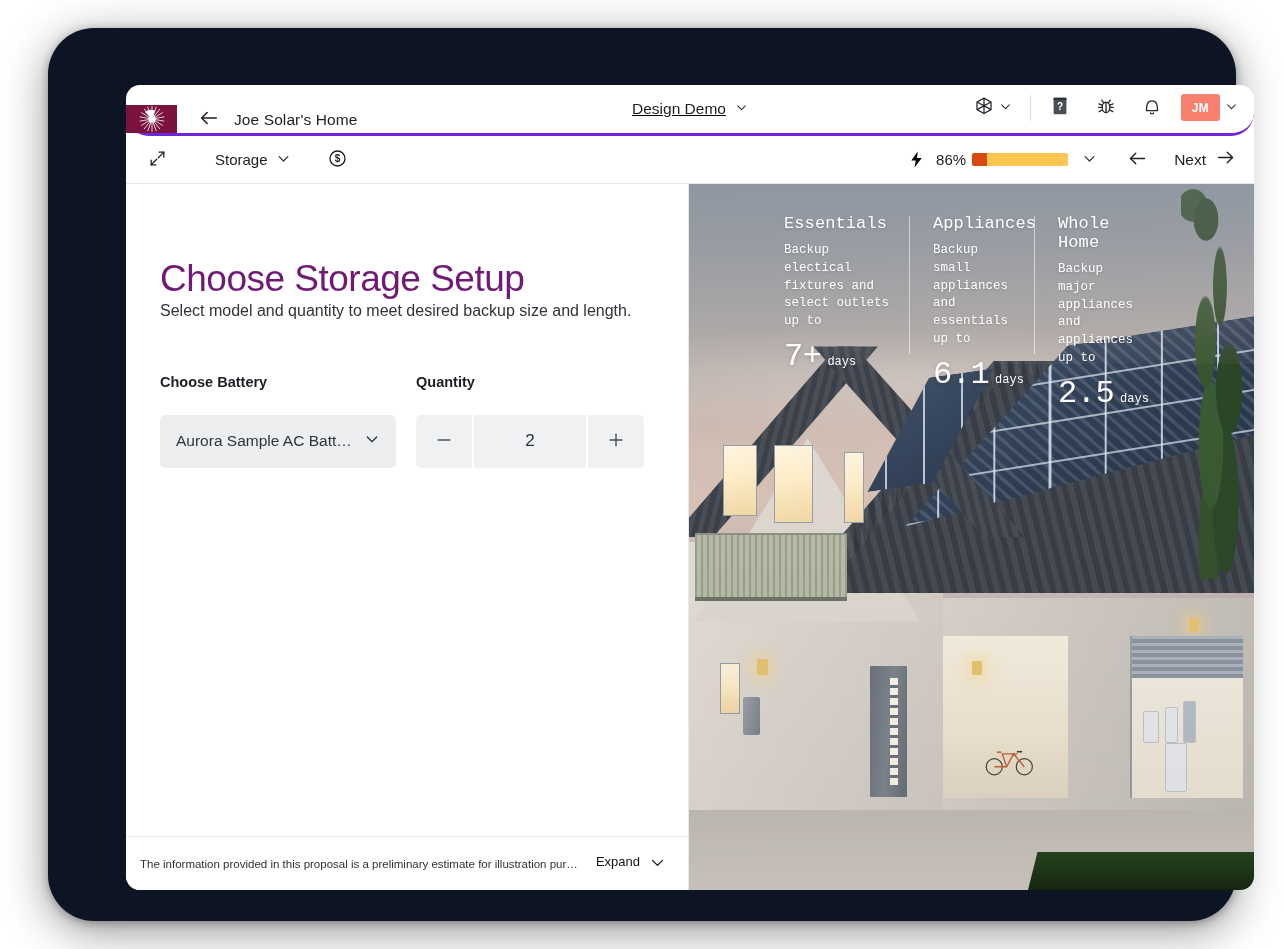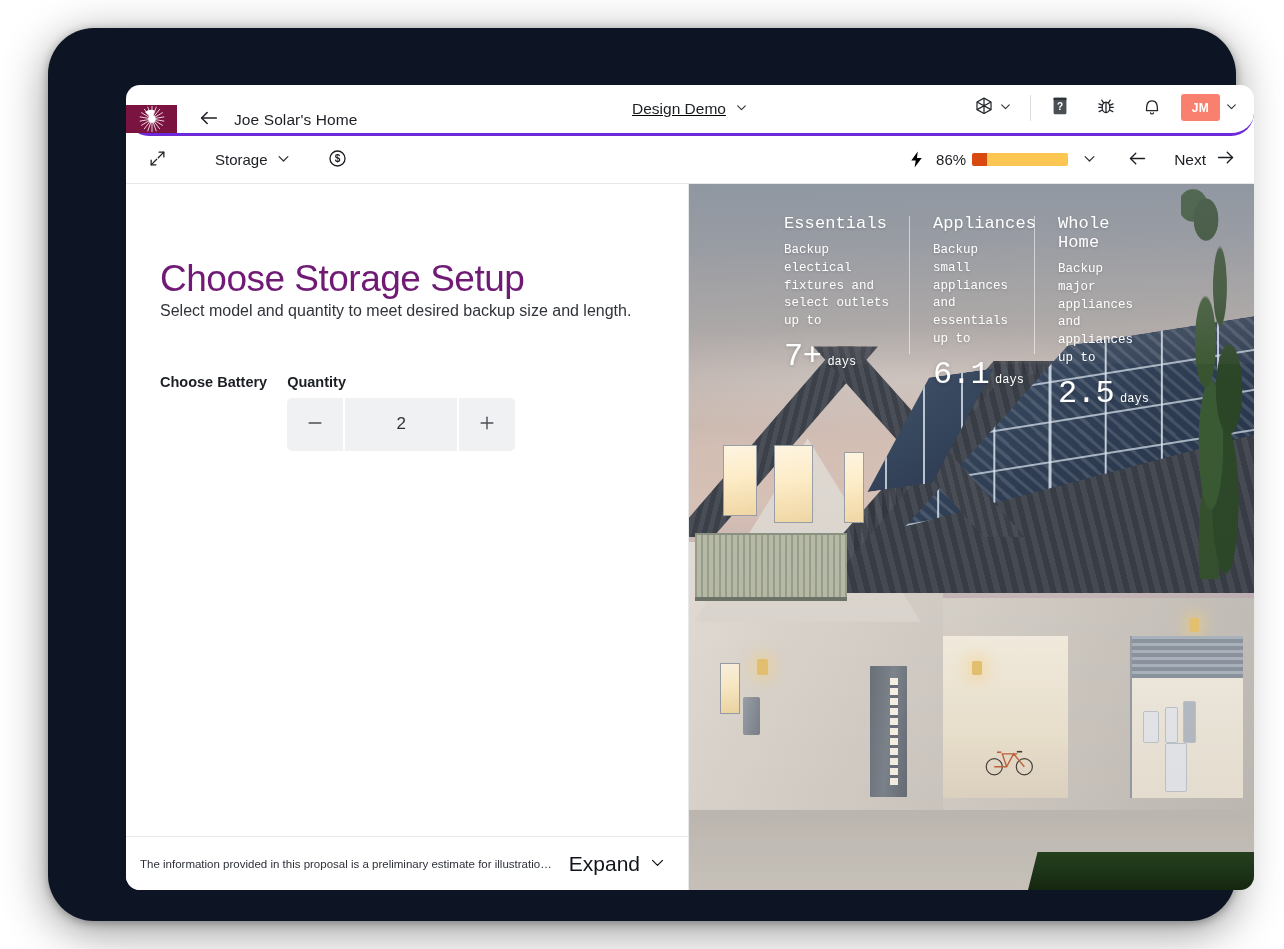--- a/index.html
+++ b/index.html
@@ -115,21 +115,21 @@
   h1.page-title {
     font-size: 37px; font-weight: 400; color:#701a75;
     letter-spacing: -.5px; line-height:1.12; 
   }
   p.page-sub {
     font-size: 16px; color:#30343a; line-height:1.45;
     max-width: 500px;
   }
 
   .fields { display:flex; gap: 20px; margin-top: 51px; }
-  .field-label { font-size: 14.5px; font-weight:700; color:#1b1e23; margin-bottom: 8px; }
+  .field-label { font-size: 14.5px; font-weight:700; color:#1b1e23; margin-bottom: 25px; }
   .select-box {
     width: 236px; height: 53px; background:#eceef0; border-radius:5px;
     display:flex; align-items:center; padding: 0 16px;
     cursor:pointer;
   }
   .select-val {
     font-size:15.5px; color:#30343a; flex:1 1 auto;
     white-space:nowrap; overflow:hidden;
   }
   .stepper { display:flex; gap:2px; }
@@ -156,21 +156,21 @@
     height: 54px; display:flex; align-items:center;
     padding: 0 22px 0 14px;
   }
   .disc-text {
     font-size: 11.5px; color:#2d3138;
     white-space:nowrap; overflow:hidden; text-overflow:ellipsis;
     flex:1 1 auto;
   }
   .expand-btn {
     display:flex; align-items:flex-start; gap:9px; border:none; background:none;
-    cursor:pointer; font-size:21px; color:#11141a; padding-left:14px;
+    cursor:pointer; font-size:13px; color:#11141a; padding-left:14px;
   }
 
   
   .right-panel { flex:1 1 auto; position:relative; overflow:hidden; background:#8e96a2; }
   .scene { position:absolute; inset:0; }
 
   .sky {
     position:absolute; left:0; top:0; right:0; height:62%;
     background: linear-gradient(178deg,
       #8d959f 0%, #969aa2 14%, #a9a6a6 30%,
@@ -523,20 +523,28 @@
     <div class="body-split">
 
       <div class="left-panel">
         <div class="left-scroll">
           <h1 class="page-title">Choose Storage Setup</h1>
           <p class="page-sub">Select model and quantity to meet desired backup size and length.</p>
 
           <div class="fields">
             <div>
               <div class="field-label">Choose Battery</div>
+              <div class="select-box">
+                <span class="select-val">Aurora Sample AC Batt…</span>
+                <span>
+                  <svg style="width:16px;height:16px;color:#30343a;" viewBox="0 0 24 24" fill="none" stroke="currentColor" stroke-width="2" stroke-linecap="round" stroke-linejoin="round">
+                      <polyline points="5,9 12,16 19,9"></polyline>
+                    </svg>
+                </span>
+              </div>
             </div>
 
             <div>
               <div class="field-label">Quantity</div>
               <div class="stepper">
                 <button class="step-btn">
                   <span>
                     <svg width="20" height="20" viewBox="0 0 24 24" stroke="currentColor" stroke-width="1.7" stroke-linecap="round">
                         <line x1="5" y1="12" x2="19" y2="12"></line>
                       </svg>

